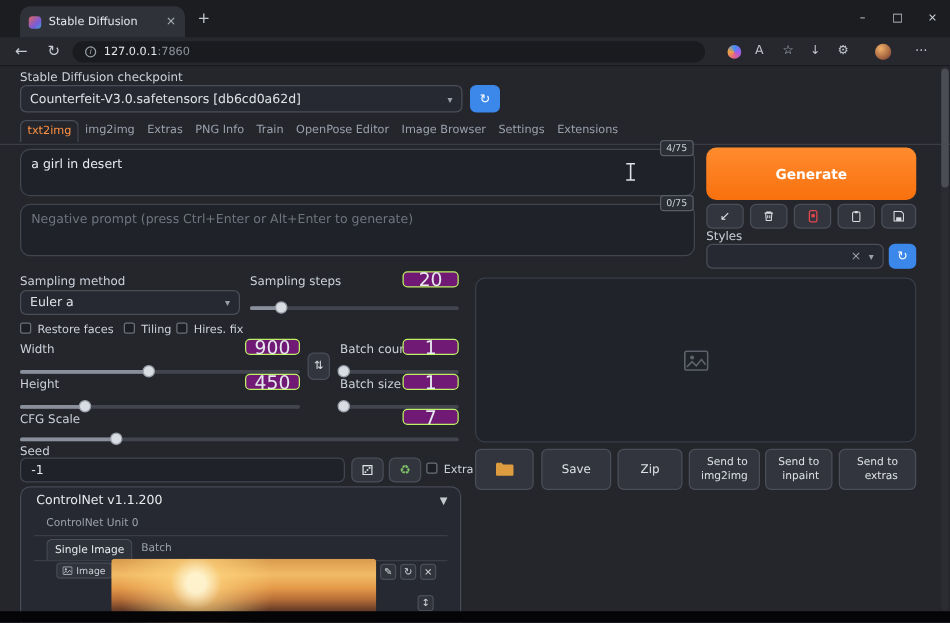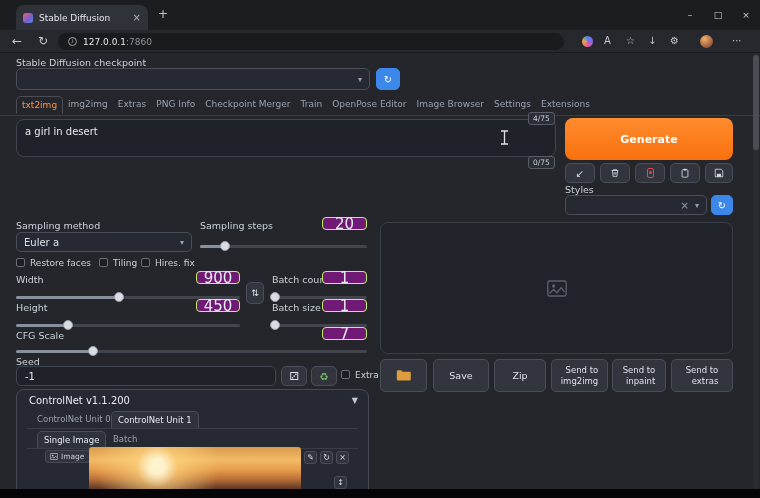--- a/index.html
+++ b/index.html
@@ -100,42 +100,43 @@
   <span id="copilot"></span>
   <span class="tbic" style="left:604px">A</span>
   <span class="tbic" style="left:626px">☆</span>
   <span class="tbic" style="left:648px">↓</span>
   <span class="tbic" style="left:670px">⚙</span>
   <span id="avatar"></span>
   <span class="tbic" style="left:732px">⋯</span>
 
   <div class="lbl" style="left:16px;top:57px">Stable Diffusion checkpoint</div>
   <div class="dropdown" style="left:16px;top:68px;width:354px;height:22px">
+    <span>Counterfeit-V3.0.safetensors [db6cd0a62d]</span>
     <span class="caret">▾</span>
   </div>
   <div class="btn blue" style="left:376px;top:68px;width:24px;height:22px">
     <span>↻</span>
   </div>
 
   <div id="tabbar">
     <span class="ptab sel">txt2img</span>
     <span class="ptab">img2img</span>
     <span class="ptab">Extras</span>
     <span class="ptab">PNG Info</span>
-    <span class="ptab">Checkpoint Merger</span>
     <span class="ptab">Train</span>
     <span class="ptab">OpenPose Editor</span>
     <span class="ptab">Image Browser</span>
     <span class="ptab">Settings</span>
     <span class="ptab">Extensions</span>
   </div>
 
   <span class="badge" style="left:528px;top:112px">4/75</span>
   <textarea class="ta" style="left: 16px; top: 119px; width: 540px; height: 38px;">a girl in desert</textarea>
   <span class="badge" style="left:528px;top:156px">0/75</span>
+  <textarea class="ta" style="left: 16px; top: 163px; width: 540px; height: 42px;" placeholder="Negative prompt (press Ctrl+Enter or Alt+Enter to generate)"></textarea>
 
   <button id="generate">Generate</button>
   <div class="btn" style="left:565px;top:163px;width:30px;height:20px">
       <span>↙</span>
     </div>
   <div class="btn" style="left:600px;top:163px;width:30px;height:20px">
     <svg width="10" height="10" viewBox="0 0 12 12">
         <path d="M2 3h8M4 3V2h4v1M3 3l.6 7h4.8L9 3M5 5v3M7 5v3" stroke="#d9dde3" fill="none" stroke-width="1"></path>
       </svg>
   </div>
@@ -228,21 +229,20 @@
     </div>
   <div class="btn" style="left:311px;top:366px;width:26px;height:20px;font-size:10px;color:#7ec26a">
       <span>♻</span>
     </div>
   <div class="cbrow" style="left:341px;top:370px"><span class="cb"></span><span>Extra</span></div>
 
   <div id="cnet">
     <span class="hdr">ControlNet v1.1.200</span>
     <span class="acc">▼</span>
     <span class="cntab" style="left:14px;top:21px">ControlNet Unit 0</span>
-    <span class="cntab sel" style="left:94px;top:21px">ControlNet Unit 1</span>
     <div class="cnline" style="top:38px"></div>
     <span class="cntab sel" style="left:20px;top:41px">Single Image</span>
     <span class="cntab" style="left:90px;top:41px">Batch</span>
     <div class="cnline" style="top:58px"></div>
     <div id="chip">
       <svg width="8" height="7" viewBox="0 0 24 20">
           <rect x="1" y="1" width="22" height="18" rx="2" stroke="#c9ced6" fill="none" stroke-width="2"></rect>
           <circle cx="8" cy="7" r="2.5" fill="#c9ced6"></circle>
           <path d="M3 16l5-5 4 4 5-6 4 5" stroke="#c9ced6" fill="none" stroke-width="2"></path>
         </svg>

